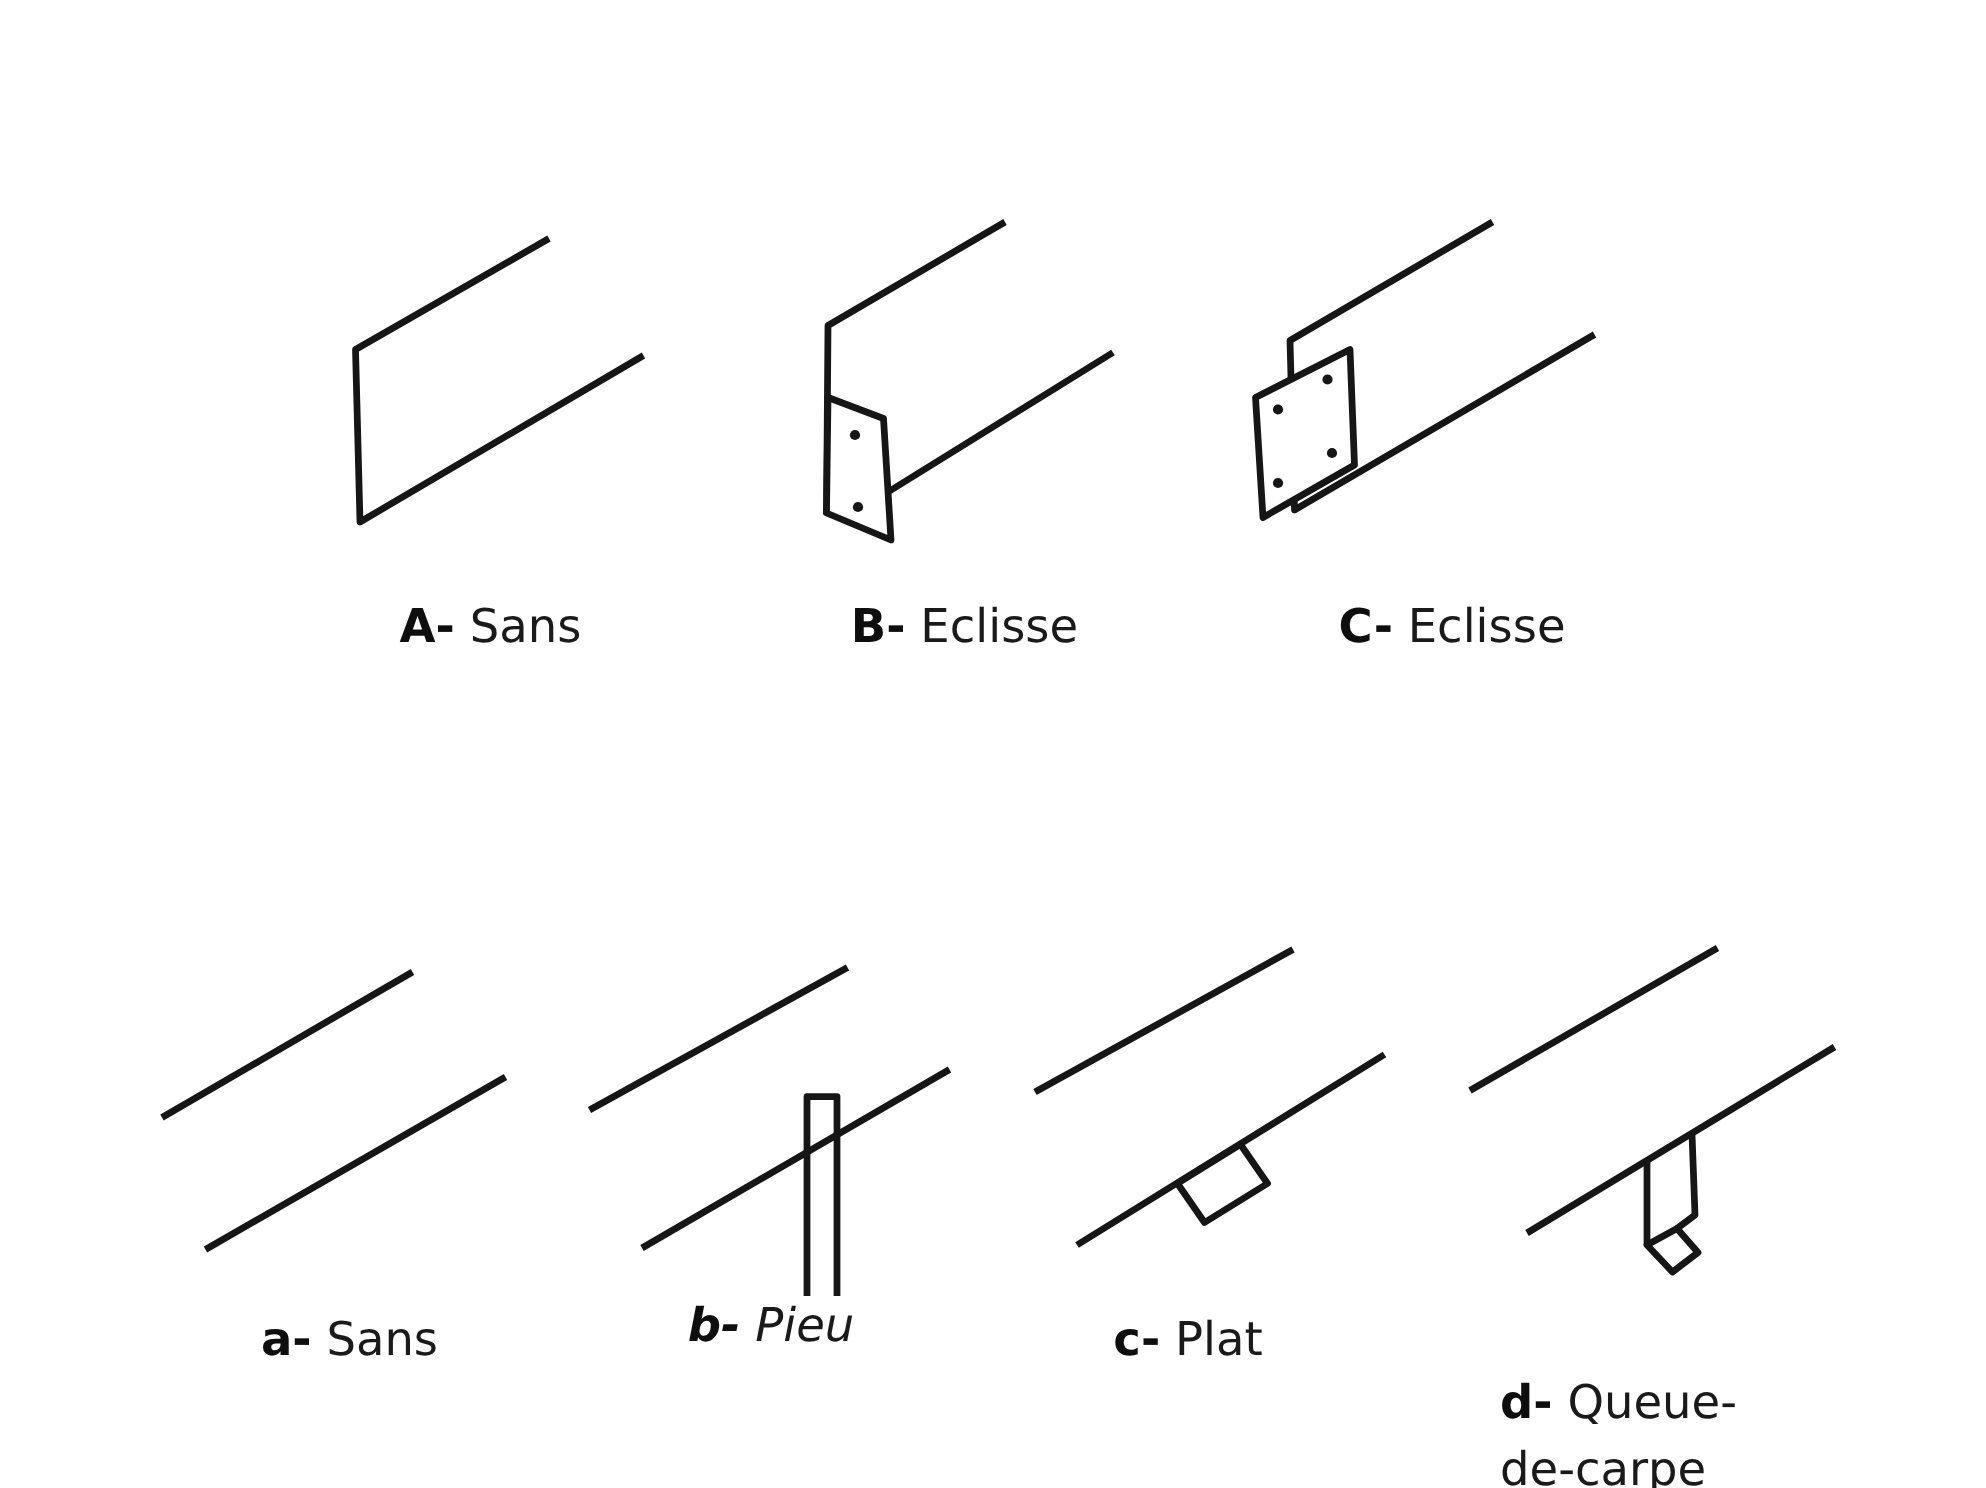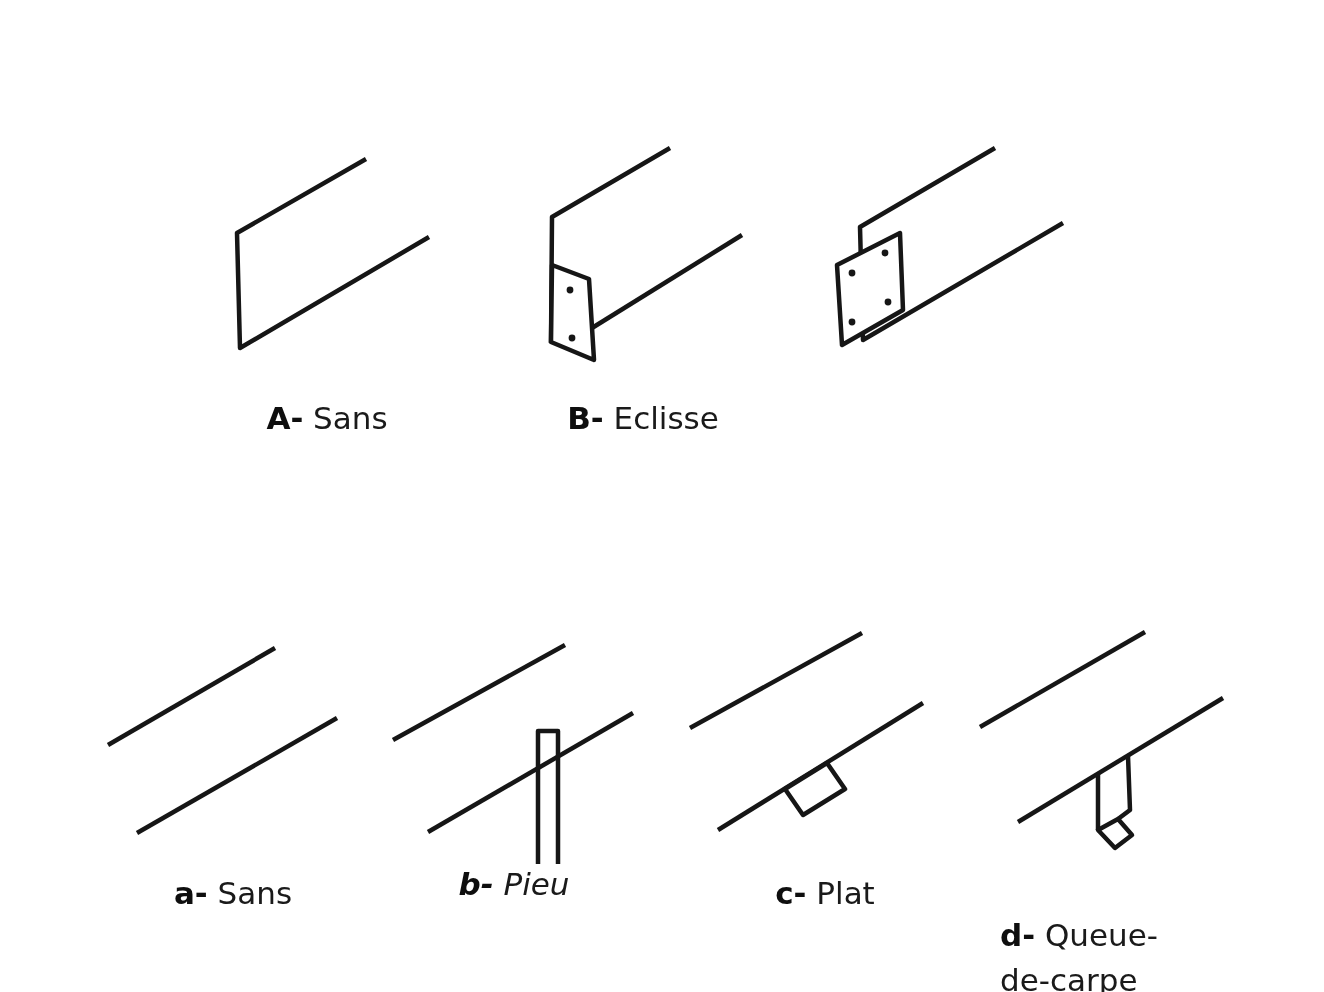--- a/index.html
+++ b/index.html
@@ -37,21 +37,21 @@
     line-height:1.45;
     color:#1a1a1a;
     white-space:nowrap;
   }
   .item-label .key{font-weight:700;color:#0e0e0e;}
   #label-A{left:327px;top:396px;}
   #label-B{left:643px;top:396px;}
   #label-C{left:968px;top:396px;}
   #label-sa{left:233px;top:871px;}
   #label-sb{left:514px;top:862px;font-style:italic;}
-  #label-sc{left:825px;top:871px;}
+  #label-sc{left:792px;top:871px;}
   #label-sd{left:1100px;top:871px;width:200px;white-space:normal;margin-top:42px;}
   .stroke{fill:none;stroke:#161616;stroke-width:4.5;stroke-linejoin:round;}
   .plate{fill:#ffffff;stroke:#161616;stroke-width:4.5;stroke-linejoin:round;}
   .hole{fill:#161616;stroke:none;}
 </style>
 </head>
 <body>
 
 <div class="canvas">
 
@@ -82,20 +82,24 @@
       <circle class="hole" cx="42" cy="192" r="3.4"></circle>
     </svg>
   </div>
 
   <div id="label-A" class="item-label">
     <span class="key">A-</span>
     <span class="name">Sans</span>
   </div>
   <div id="label-B" class="item-label">
     <span class="key">B-</span>
+    <span class="name">Eclisse</span>
+  </div>
+  <div id="label-C" class="item-label">
+    <span class="key">C-</span>
     <span class="name">Eclisse</span>
   </div>
 
 
   <div class="figure fig-sa">
     <svg viewBox="0 0 280 250">
       <line class="stroke" x1="18" y1="125" x2="185" y2="28"></line>
       <line class="stroke" x1="47" y1="213" x2="247" y2="98"></line>
     </svg>
   </div>

